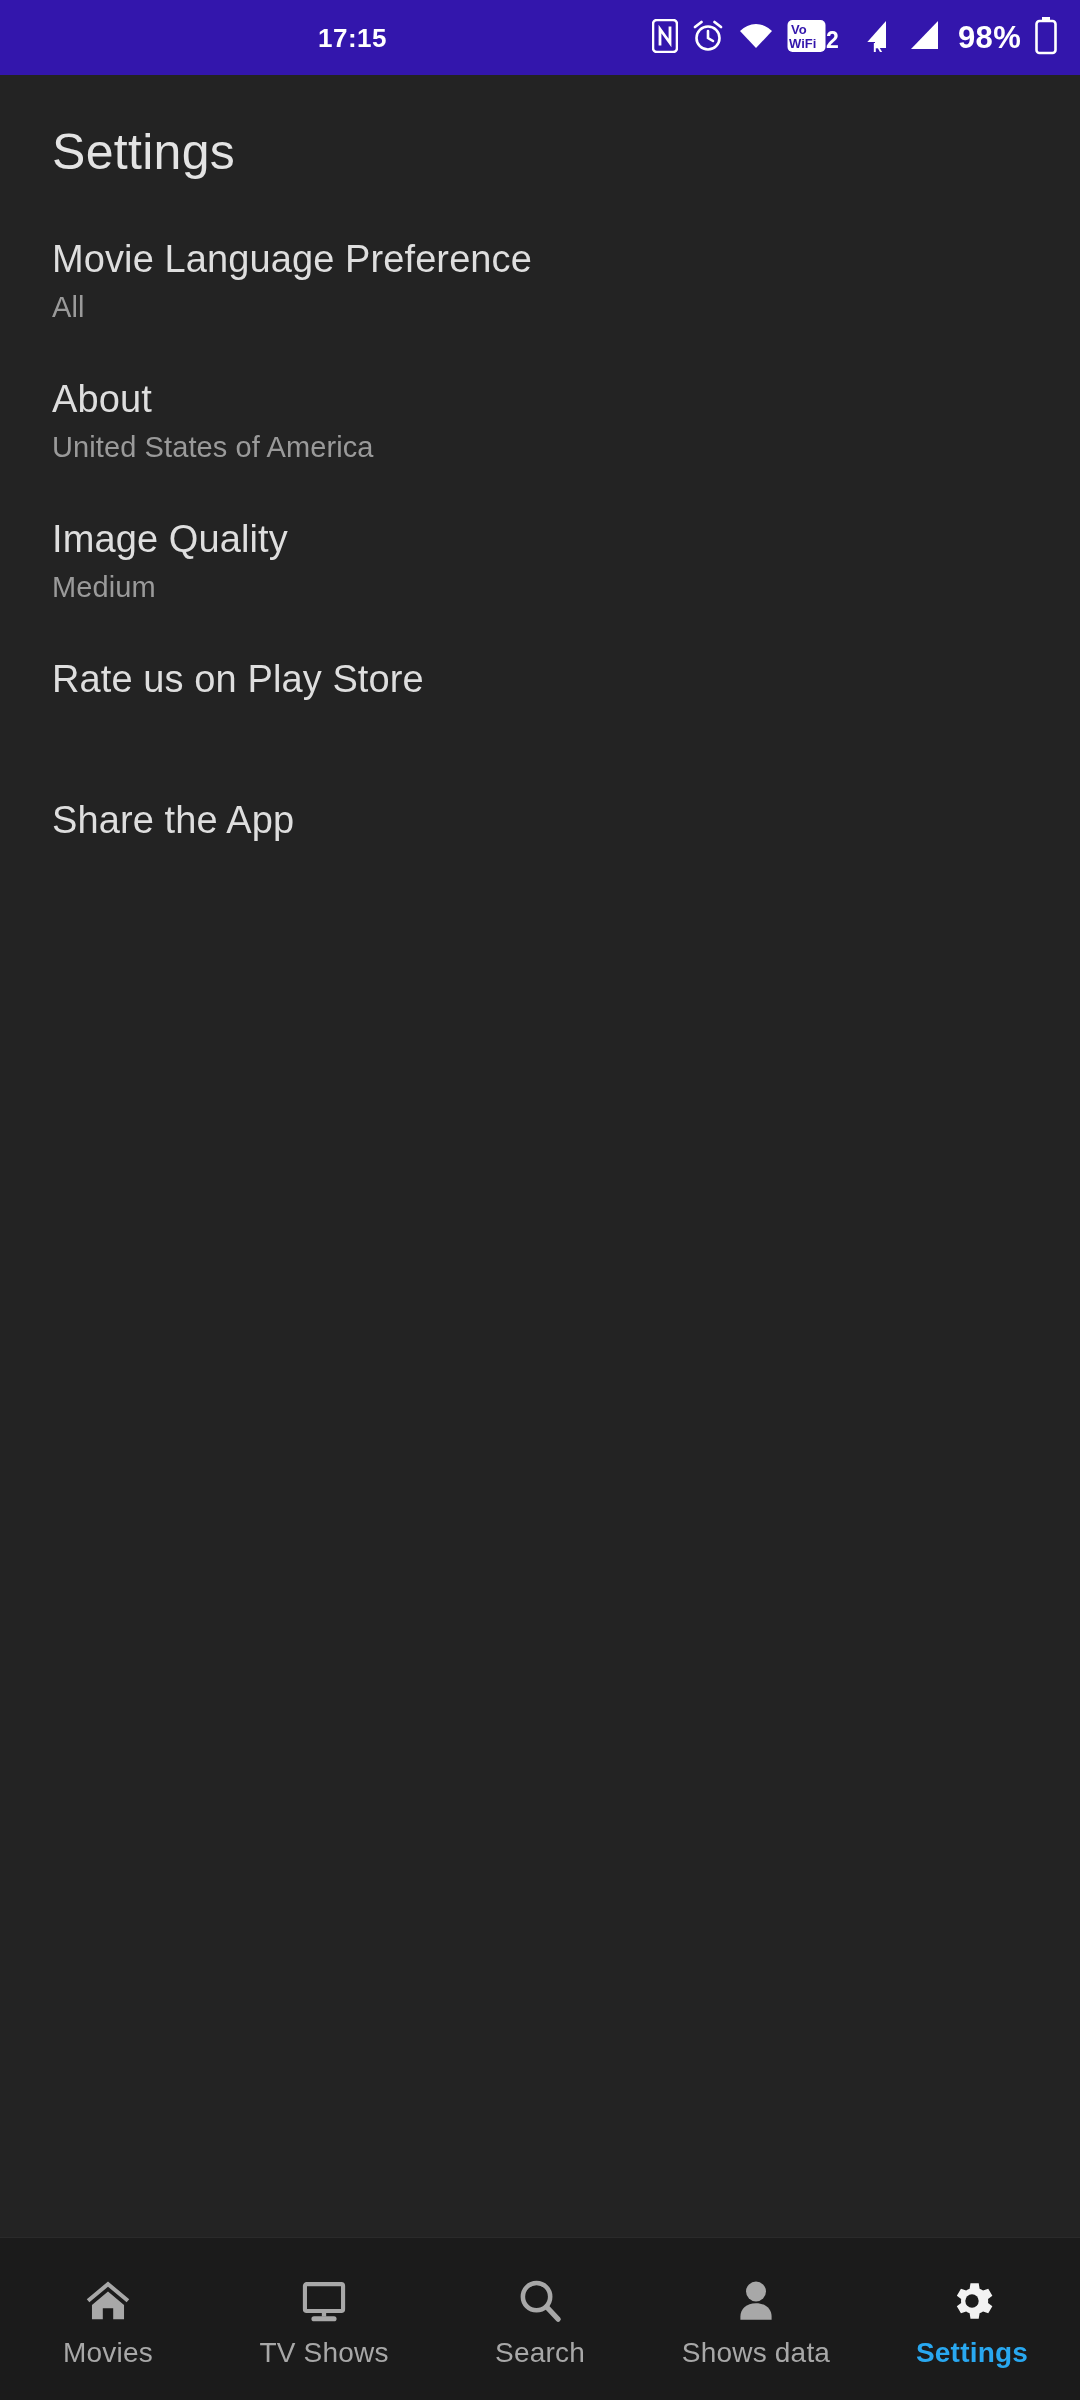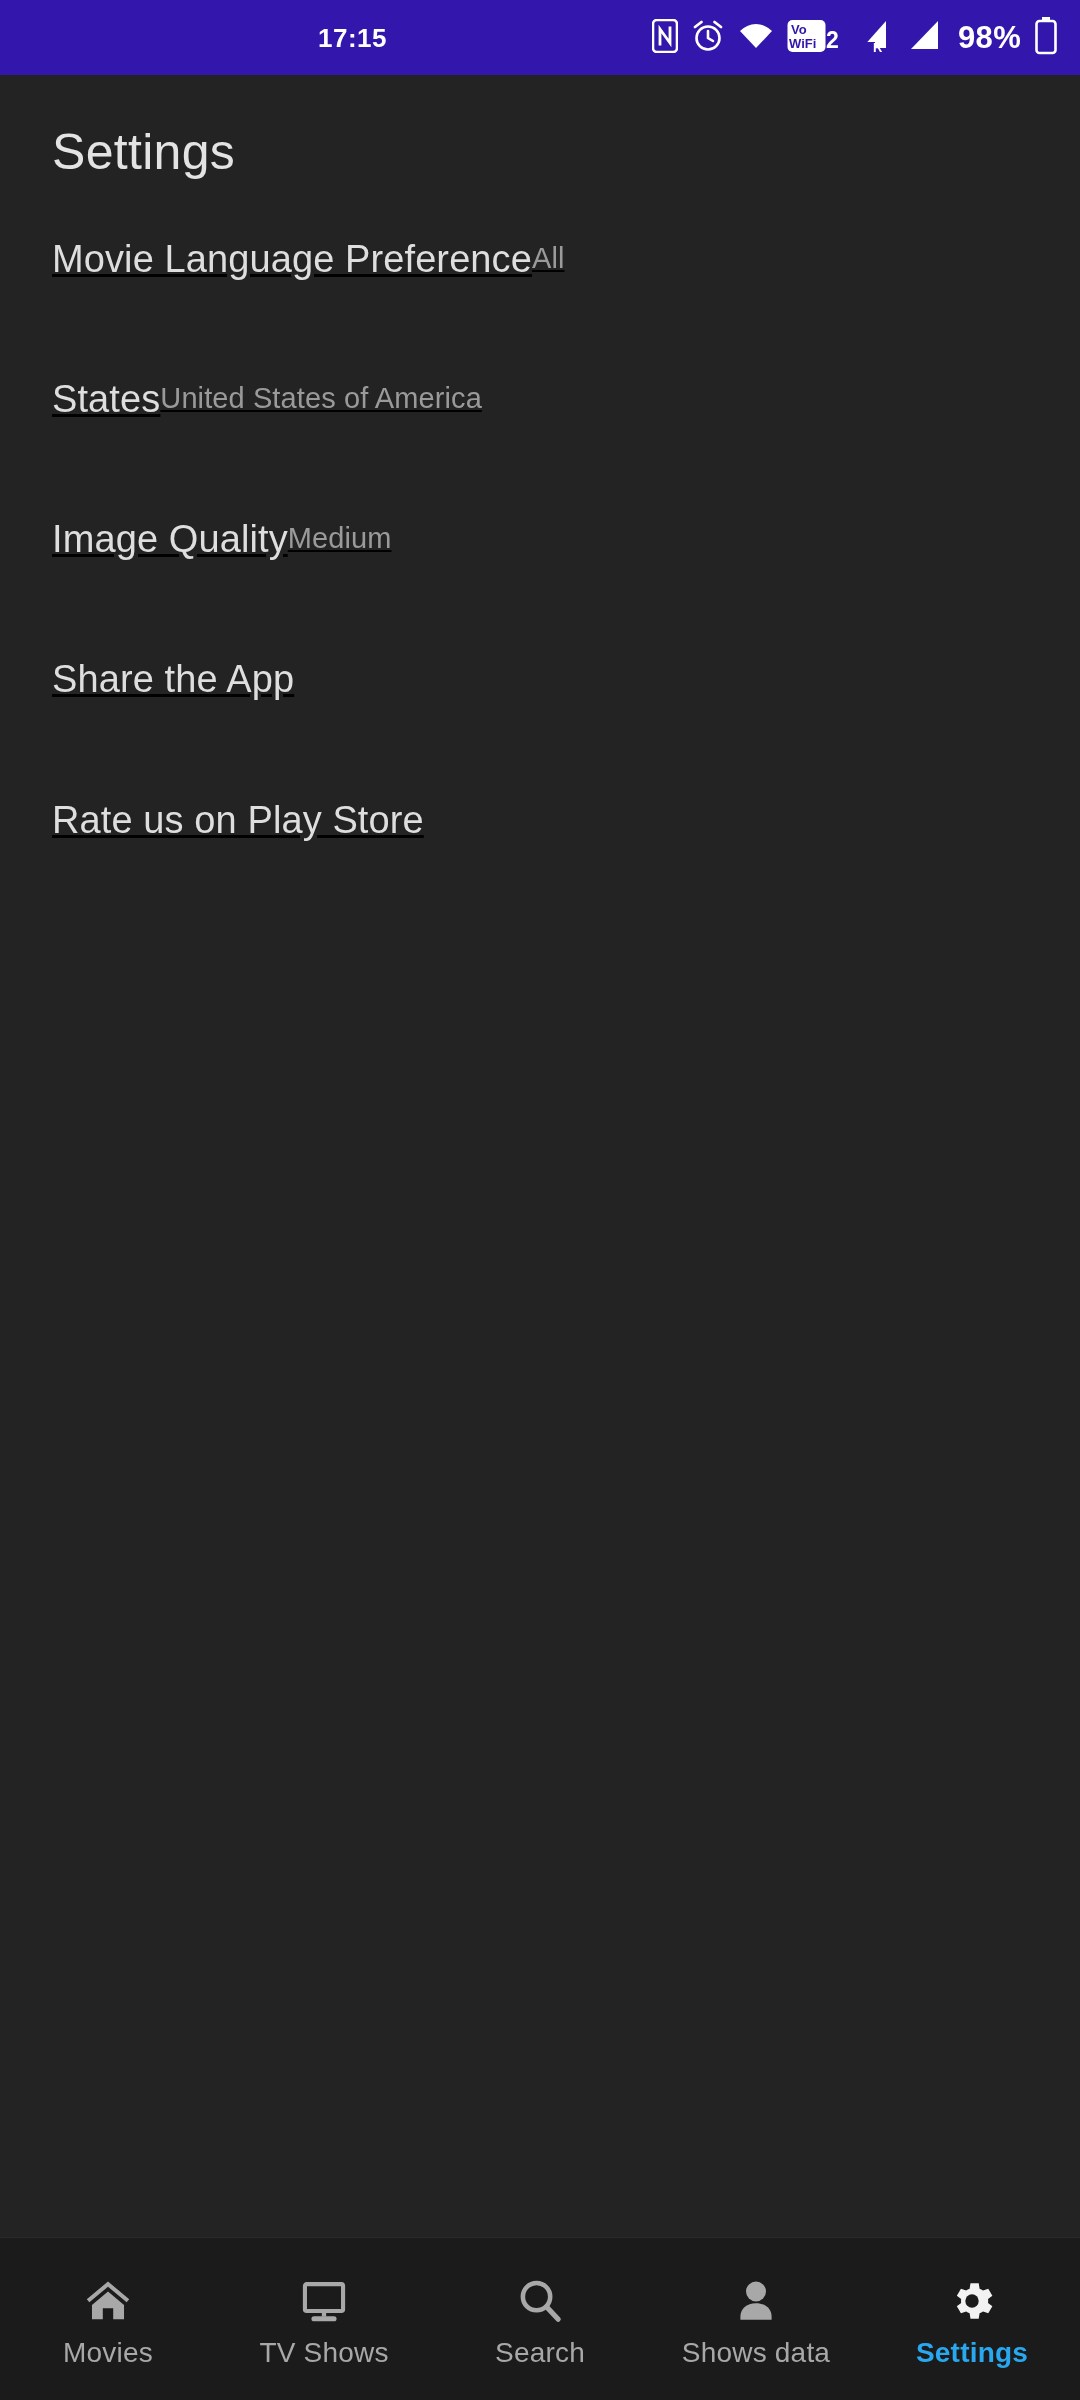--- a/index.html
+++ b/index.html
@@ -80,24 +80,23 @@
   .settings-list {
     flex: 1 1 auto;
     padding: 0 52px;
     margin-top: 50px;
     overflow: hidden;
   }
 
   .setting-item {
     min-height: 140px;
     display: flex;
-    flex-direction: row;
+    flex-direction: column;
     justify-content: flex-start;
     padding-top: 4px;
-    text-decoration: underline;
   }
 
   .setting-item.no-sub { min-height: 141px; }
 
   .setting-title {
     color: #dedede;
     font-size: 38px;
     font-weight: 400;
     line-height: 1.28;
     letter-spacing: 0.1px;
@@ -230,36 +229,36 @@
   </div>
 
   <div class="settings-list">
 
     <div class="setting-item">
       <div class="setting-title">Movie Language Preference</div>
       <div class="setting-sub">All</div>
     </div>
 
     <div class="setting-item">
-      <div class="setting-title">States</div>
+      <div class="setting-title">About</div>
       <div class="setting-sub">United States of America</div>
     </div>
 
     <div class="setting-item">
       <div class="setting-title">Image Quality</div>
       <div class="setting-sub">Medium</div>
     </div>
 
     <div class="setting-item no-sub">
+      <div class="setting-title">Rate us on Play Store</div>
+
+    </div>
+
+    <div class="setting-item no-sub">
       <div class="setting-title">Share the App</div>
-
-    </div>
-
-    <div class="setting-item no-sub">
-      <div class="setting-title">Rate us on Play Store</div>
 
     </div>
 
 
   </div>
 
   <div class="bottom-nav">
 
     <div class="nav-item">
       <span class="nav-icon">

